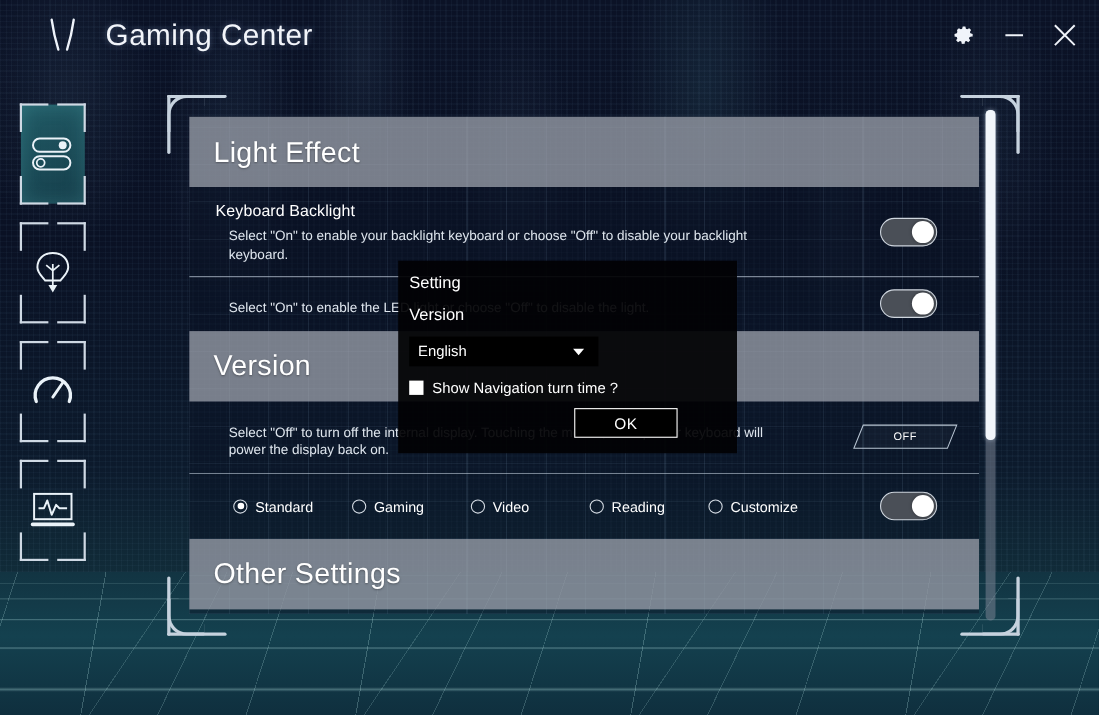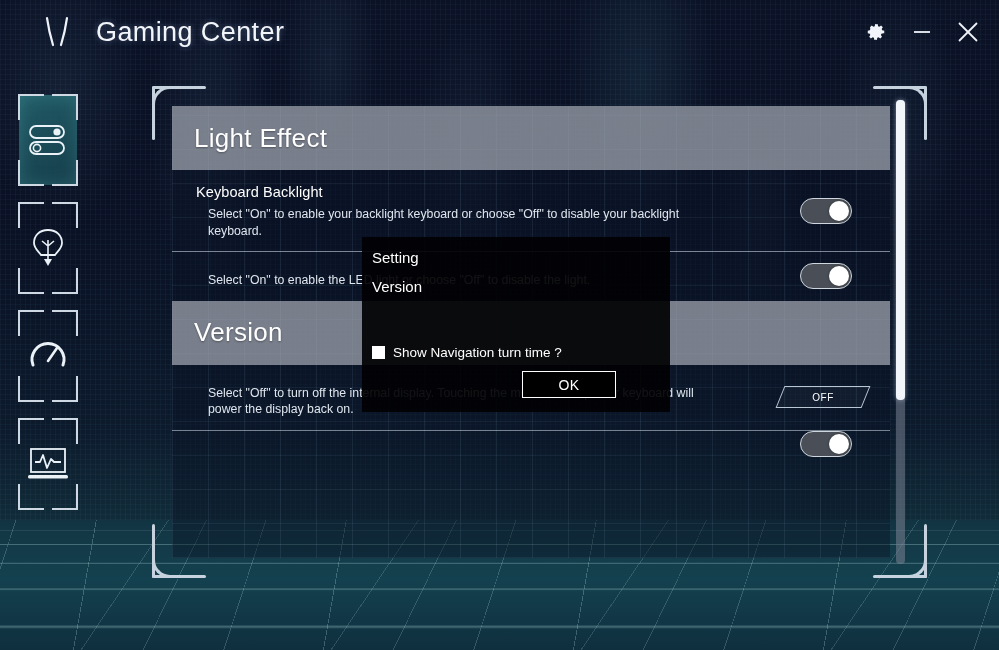--- a/index.html
+++ b/index.html
@@ -386,34 +386,63 @@
       <div class="skew-btn">
         <div class="skew-shape"></div>
         <div class="skew-label">OFF</div>
       </div>
     </div>
 
     <div class="row">
       <div class="toggle">
         <div class="knob"></div>
       </div>
-    </div>
-
+      <div class="radio-row">
+        <div class="radio-opt sel">
+          <div class="rb"></div>
+          <div class="rl">Standard</div>
+        </div>
+        <div class="radio-opt">
+          <div class="rb"></div>
+          <div class="rl">Gaming</div>
+        </div>
+        <div class="radio-opt">
+          <div class="rb"></div>
+          <div class="rl">Video</div>
+        </div>
+        <div class="radio-opt">
+          <div class="rb"></div>
+          <div class="rl">Reading</div>
+        </div>
+        <div class="radio-opt">
+          <div class="rb"></div>
+          <div class="rl">Customize</div>
+        </div>
+      </div>
+    </div>
+
+    <div class="sec-header">
+      <div class="sec-title">Other Settings</div>
+    </div>
 
   </div>
 
   <div id="scrollbar">
     <div id="scroll-thumb"></div>
   </div>
 </div>
 
 <div id="overlay">
   <div class="ov-title">Setting</div>
   <div class="ov-sub">Version</div>
 
+  <div class="ov-select">
+    <div class="sel-val">English</div>
+    <div class="caret"></div>
+  </div>
 
   <div class="ov-check">
     <div class="cb"></div>
     <div class="cl">Show Navigation turn time ?</div>
   </div>
 
   <div class="ov-ok">
     <span>OK</span>
   </div>
 </div>

